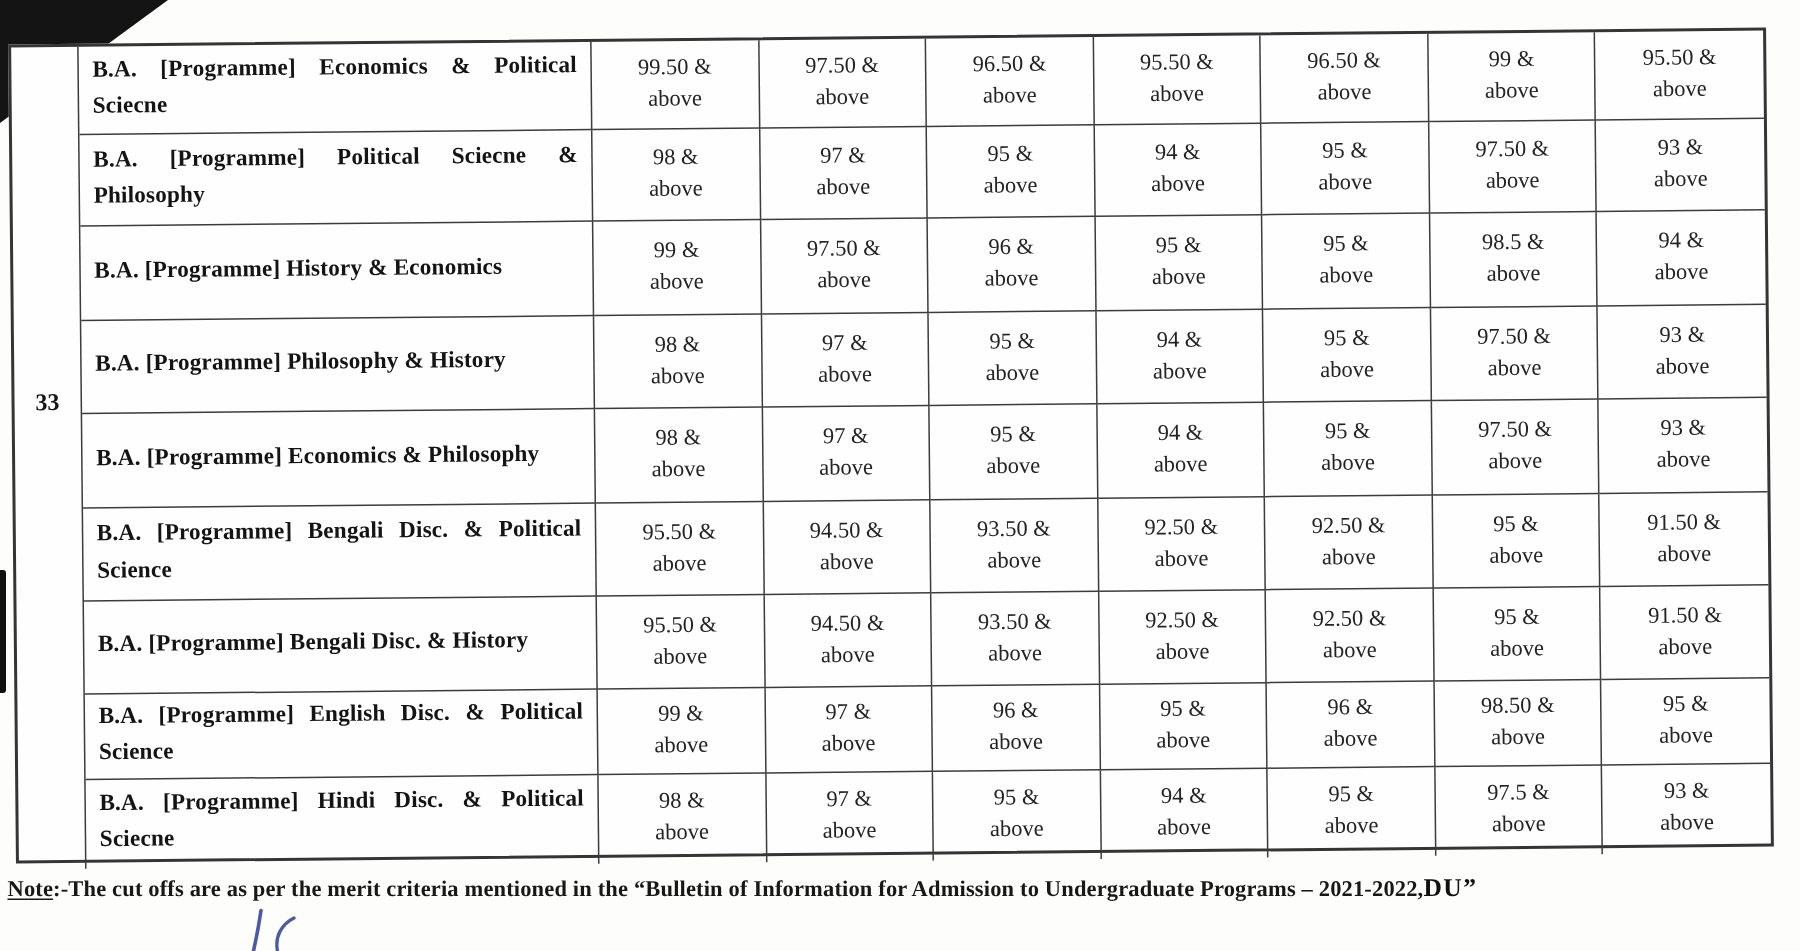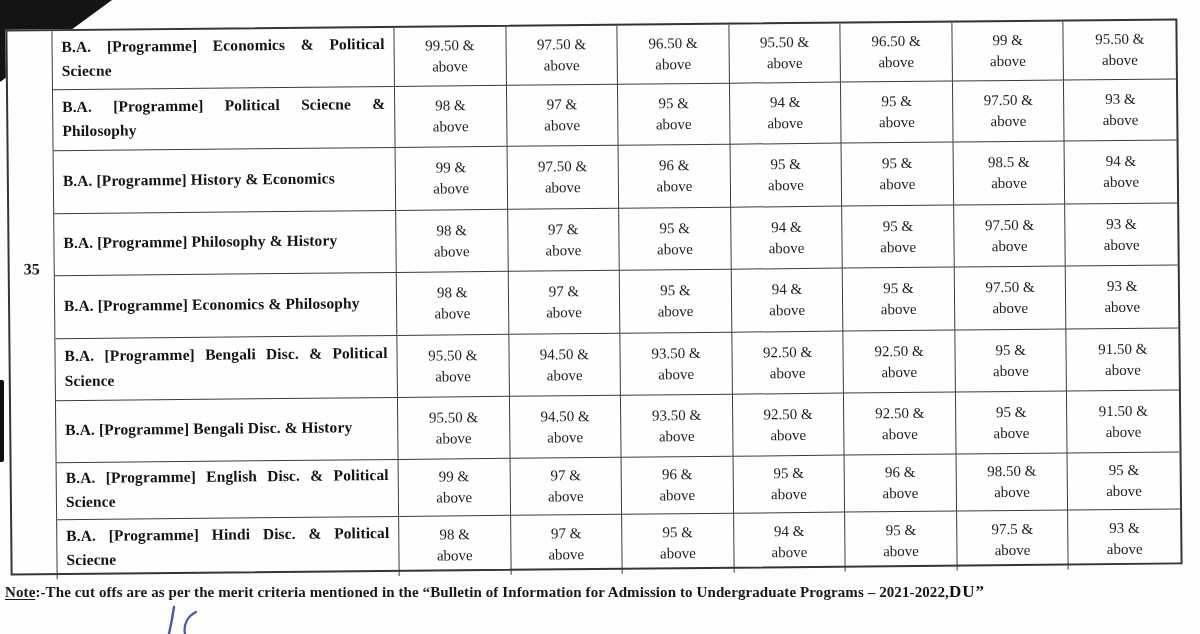--- a/index.html
+++ b/index.html
@@ -87,21 +87,21 @@
   .pen-marks { position: absolute; left: 152px; top: 604px; }
 </style>
 </head>
 <body>
 
 <div class="corner-fold"></div>
 <div class="edge-artifact"></div>
 
 <div class="scan-table">
   <div class="cell serial-cell">
-    <span>35</span>
+    <span>33</span>
   </div>
 
 <div class="cell course-cell">
       <div class="course-text">B.A. [Programme]  Economics &amp; Political Sciecne</div>
     </div>
     <div class="cell value-cell">
       <span>99.50 &amp;</span>
       <span>above</span>
     </div>
     <div class="cell value-cell">

